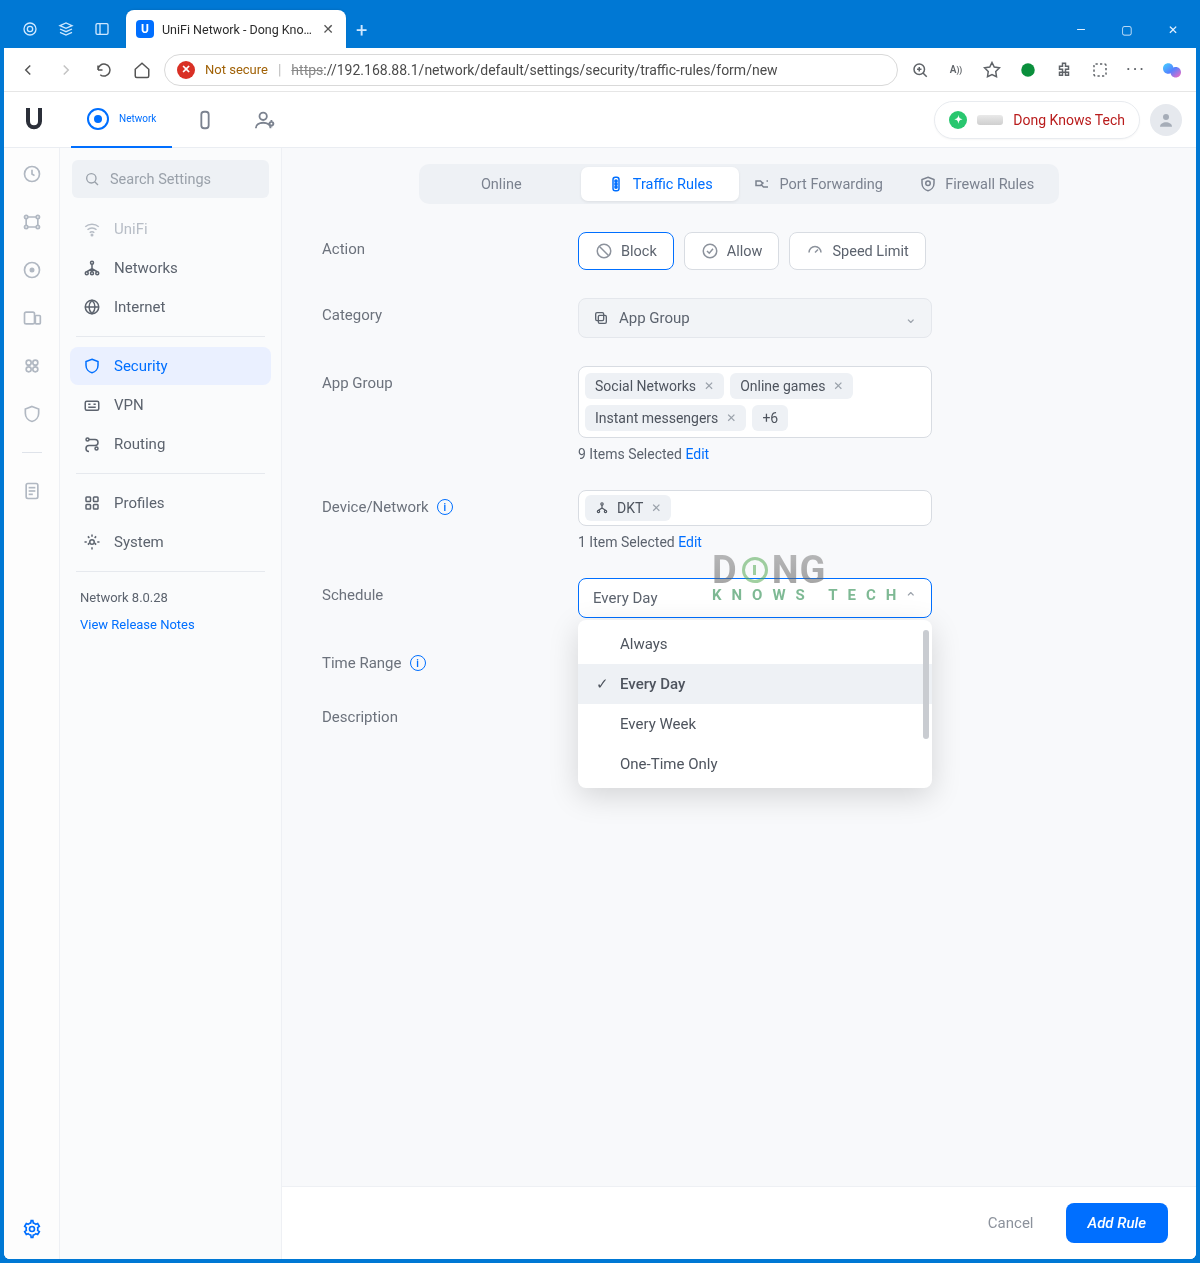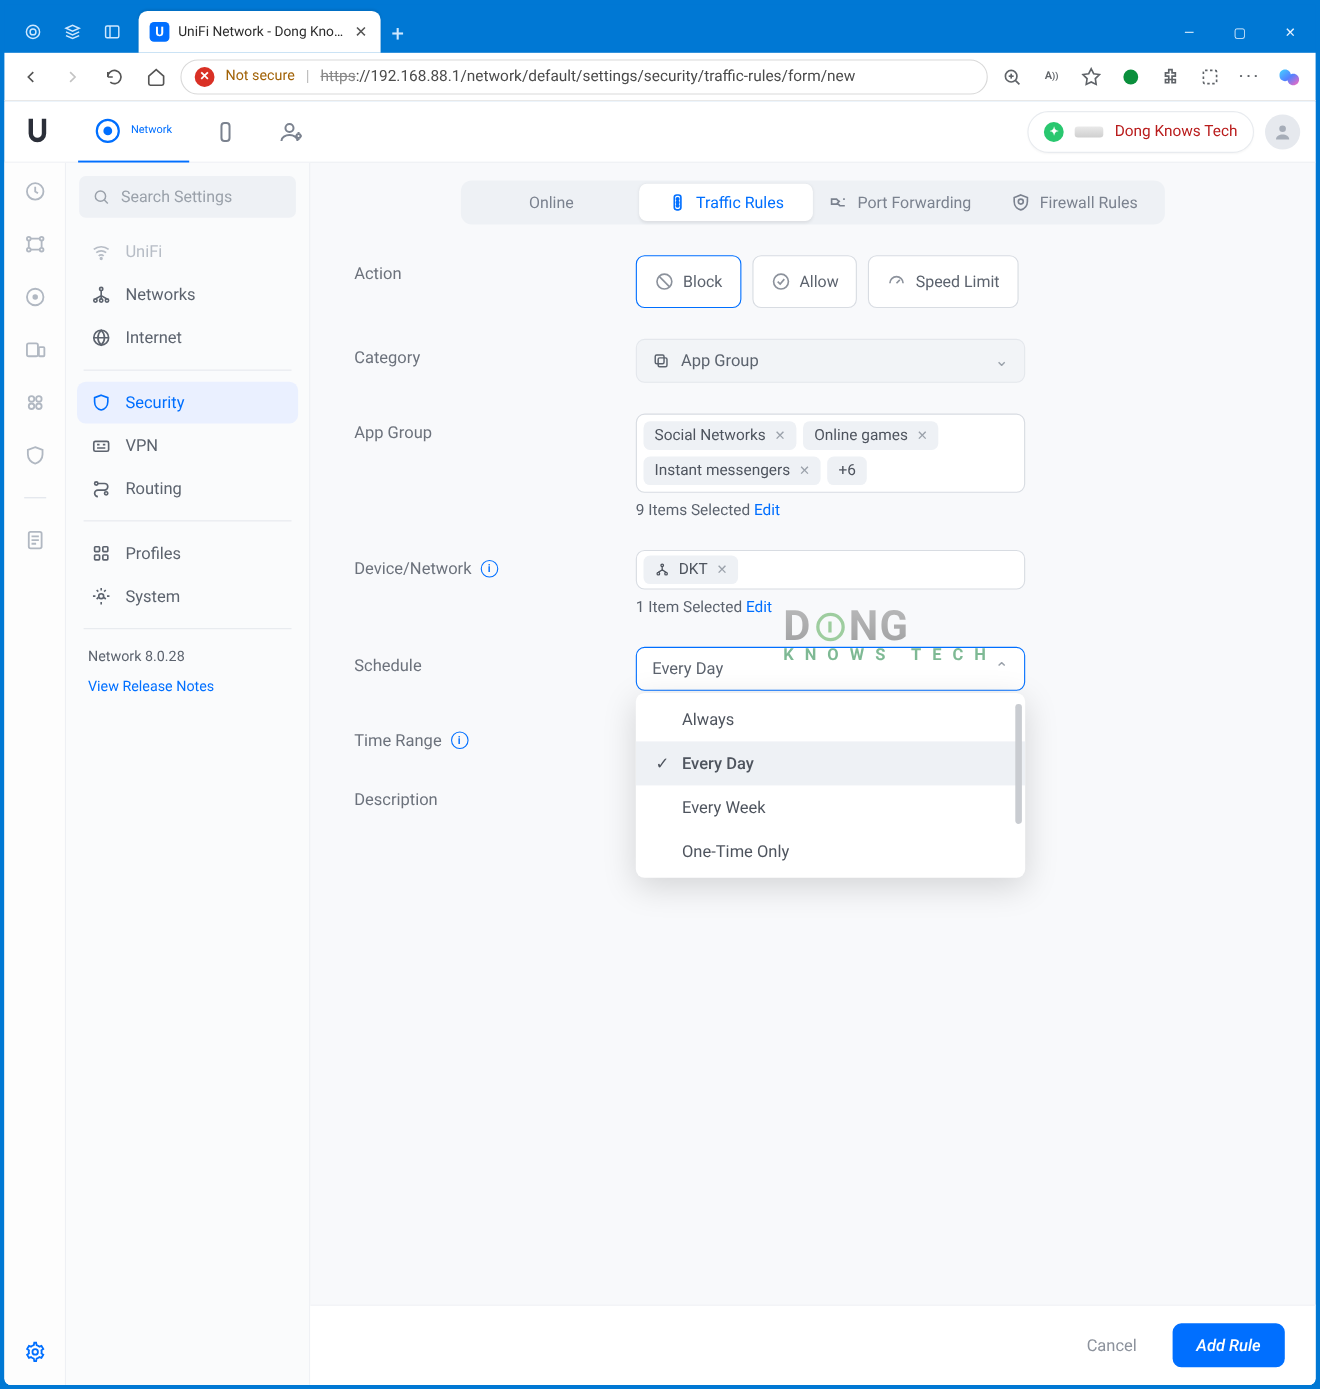--- a/index.html
+++ b/index.html
@@ -88,21 +88,21 @@
   .ts-tab svg{width:18px;height:18px;}
   
   
   .form-row{display:flex;align-items:flex-start;padding:10px 0;margin-bottom:8px;}
   .form-label{width:256px;color:#6c727c;font-size:15px;padding-top:8px;display:flex;align-items:center;gap:8px;}
   .info-icon{width:16px;height:16px;border:1.5px solid #006fff;border-radius:50%;display:inline-flex;align-items:center;justify-content:center;color:#006fff;font-size:10px;font-weight:600;}
   .form-control{flex:1;max-width:354px;}
   
   
   .action-btns{display:flex;gap:10px;}
-  .action-btn{display:flex;align-items:center;gap:8px;border:1px solid #d8dce2;border-radius:8px;padding:16px 16px;height:48px;color:#5c636e;font-size:14.5px;background:#fff;}
+  .action-btn{display:flex;align-items:center;gap:8px;border:1px solid #d8dce2;border-radius:8px;padding:16px 16px;height:38px;color:#5c636e;font-size:14.5px;background:#fff;}
   .action-btn.active{border:1.5px solid #006fff;}
   .action-btn svg{width:18px;height:18px;color:#8c929c;}
   
   
   .sel-box{background:#f2f4f7;border:1px solid #e4e7ec;border-radius:8px;height:40px;display:flex;align-items:center;padding:0 14px;gap:10px;color:#5c636e;font-size:15px;position:relative;}
   .sel-box.open{background:#fff;border:1.5px solid #006fff;}
   .sel-box .chev{margin-left:auto;color:#9aa1aa;}
   .sel-box svg{width:16px;height:16px;}
   
   

